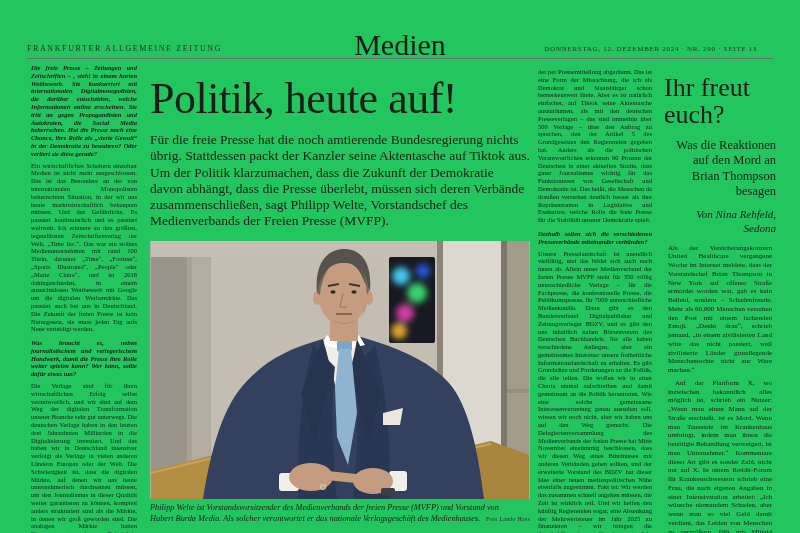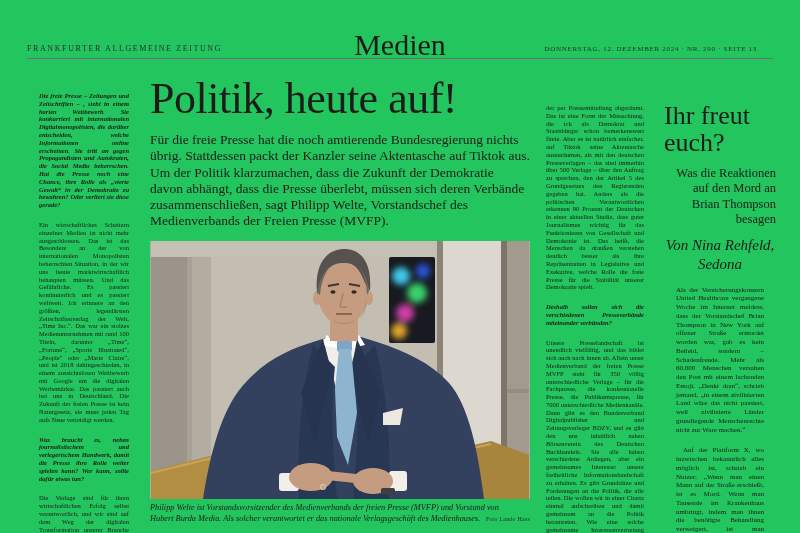--- a/index.html
+++ b/index.html
@@ -6,41 +6,41 @@
   .page{position:relative;width:800px;height:533px;margin:0 auto;background:#22c55e;
         font-family:"Liberation Serif", serif;color:#1d1c1a;overflow:hidden;}
   
   .masthead{position:absolute;top:30px;left:27px;right:27px;height:28px;
             border-bottom:1px solid #6f6f6f;}
   .paper{position:absolute;left:0;bottom:5px;font-size:8px;letter-spacing:1.6px;color:#2e2e2e;}
   .section{position:absolute;left:50%;transform:translateX(-50%);bottom:-2px;
            font-size:30px;font-weight:400;margin:0;line-height:1;}
   .dateline{position:absolute;right:16px;bottom:5px;font-size:7px;letter-spacing:0.7px;color:#2e2e2e;}
   
-  .col{position:absolute;top:92px;bottom:0;overflow:hidden;}
+  .col{position:absolute;top:64px;bottom:0;overflow:hidden;}
   .col1{left:27px;width:114px;}
   .col4{left:534px;width:122px;}
   .col5{left:664px;width:112px;}
-  .col p{font-size:6.5px;line-height:1.2;text-align:justify;margin:12px;hyphens:auto;}
+  .col p{font-size:6.5px;line-height:1.2;text-align:justify;margin:4px;hyphens:auto;}
   .col p.q{font-weight:bold;font-style:italic;margin-top:6px;}
   
   .feature{position:absolute;left:150px;top:62px;width:380px;}
   .headline{font-size:44px;font-weight:400;letter-spacing:-0.5px;margin:14px 0 0;line-height:1.05;}
   .standfirst{font-size:13.5px;line-height:1.2;margin:10px 0 12px;}
   .photoBox{width:380px;height:258px;background:#b3aca1;}
   .photoBox svg{display:block;}
   figure{margin:0;}
   figcaption{position:relative;font-style:italic;font-size:8.3px;line-height:1.3;
              margin-top:4px;padding-right:8px;}
   .credit{position:absolute;right:0;bottom:1px;font-style:normal;font-size:5.8px;
           letter-spacing:0.3px;color:#2c2c2c;}
   
   .col5 h2{font-size:26px;font-weight:400;line-height:1.05;margin:10px 0 9px;}
   .col5 .sub{font-size:12.5px;line-height:1.25;text-align:right;margin:0 0 8px;}
-  .col5 .byline{font-style:italic;font-size:15px;line-height:1.25;text-align:center;margin:0 0 8px;}
+  .col5 .byline{font-style:italic;font-size:11px;line-height:1.25;text-align:right;margin:0 0 8px;}
   .col5 .body{font-size:7px;line-height:1.25;}
   .col5 .indent{text-indent:7px;}
 </style>
 </head>
 <body>
 
 <div class="page">
 
   <header class="masthead">
     <span class="paper">FRANKFURTER ALLGEMEINE ZEITUNG</span>

